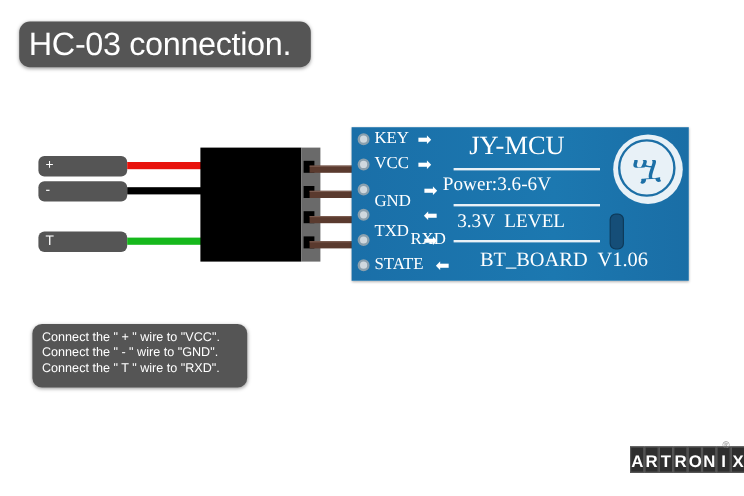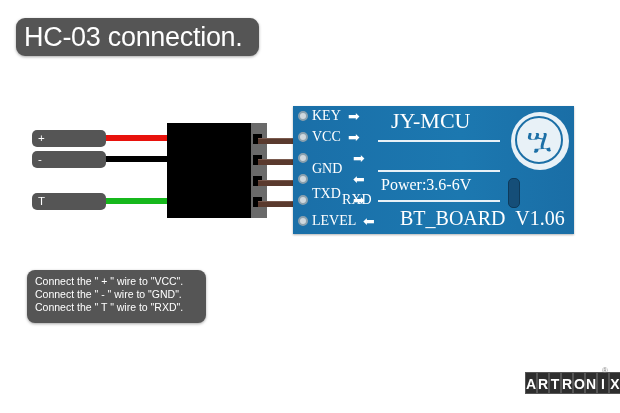--- a/index.html
+++ b/index.html
@@ -63,29 +63,30 @@
 
   <div class="pad" style="top:68px;"></div>
   <div class="pin-label" style="top:80px;">TXD</div>
   <div class="arrow" style="top:65px;left:60px;">⬅</div>
 
   <div class="pad" style="top:89px;"></div>
   <div class="pin-label" style="top:86px;margin-left:30px;">RXD</div>
   <div class="arrow" style="top:86px;left:60px;">➡</div>
 
   <div class="pad" style="top:110px;"></div>
-  <div class="pin-label" style="top:107px;">LEVEL</div>
+  <div class="pin-label" style="top:107px;">STATE</div>
   <div class="arrow" style="top:107px;left:70px;">⬅</div>
 
   <div class="silk" style="left:98px;top:2px;font-size:22px;">JY-MCU</div>
   <div class="line" style="left:85px;top:34px;width:122px;"></div>
-  <div class="silk" style="left:88px;top:39px;font-size:16px;margin-top:31px;">Power:3.6-6V</div>
+  <div class="silk" style="left:76px;top:39px;font-size:16px;">Power:3.6-6V</div>
   <div class="line" style="left:85px;top:64px;width:122px;"></div>
+  <div class="silk" style="left:88px;top:70px;font-size:16px;white-space:pre;">3.3V  LEVEL</div>
   <div class="line" style="left:85px;top:94px;width:122px;"></div>
-  <div class="silk" style="left:107px;top:101px;font-size:20px;white-space:pre;">BT_BOARD  V1.06</div>
+  <div class="silk" style="left:107px;top:101px;font-size:17px;white-space:pre;">BT_BOARD  V1.06</div>
 
   <div class="logo-circle">
     <div class="logo-inner">ሧ</div>
   </div>
   <div class="via"></div>
 </div>
 
 <div class="instr">
   <div>Connect the " + " wire to "VCC".</div>
   <div>Connect the " - " wire to "GND".</div>

